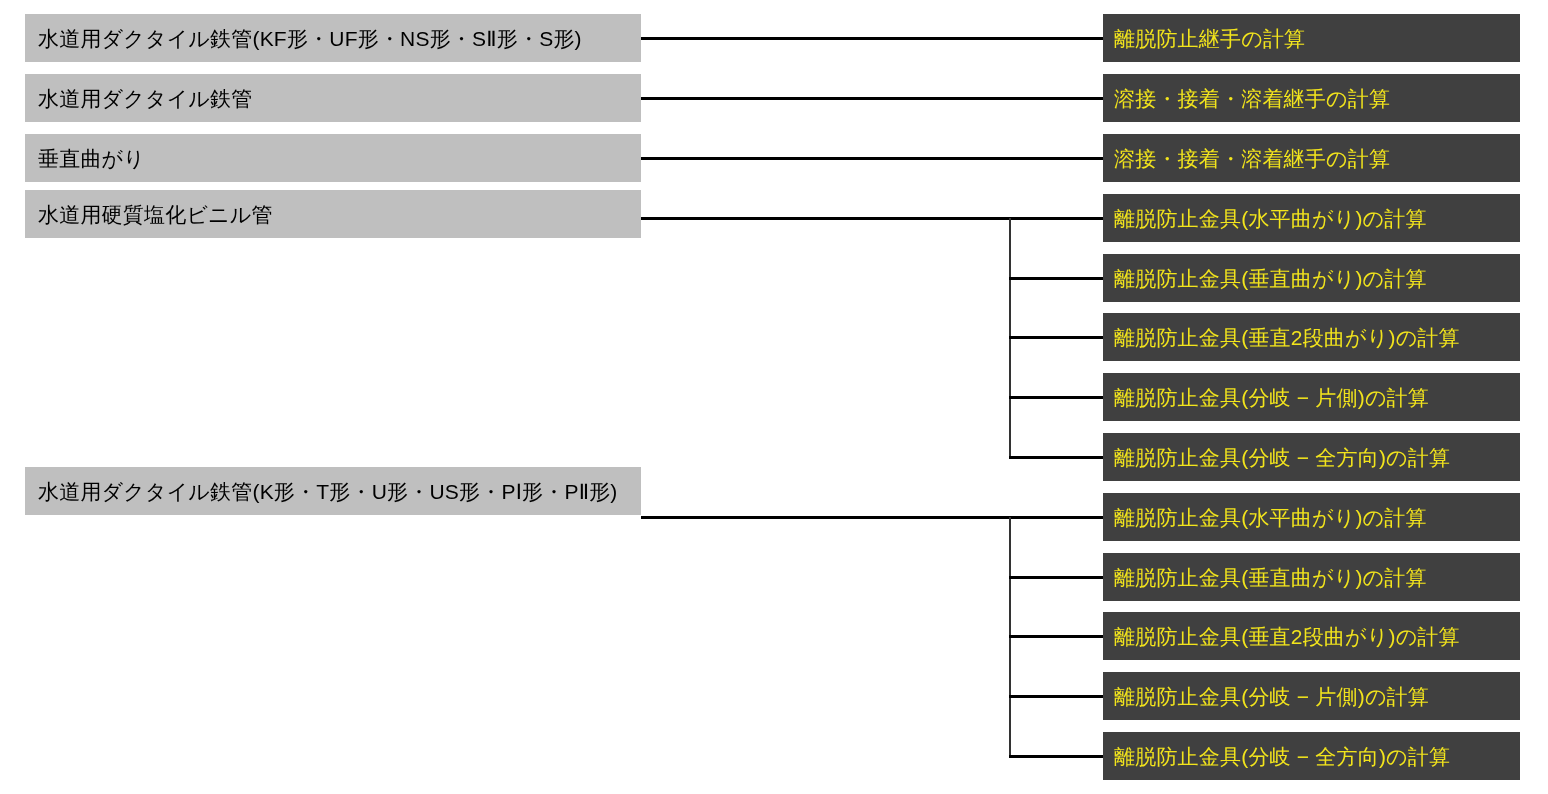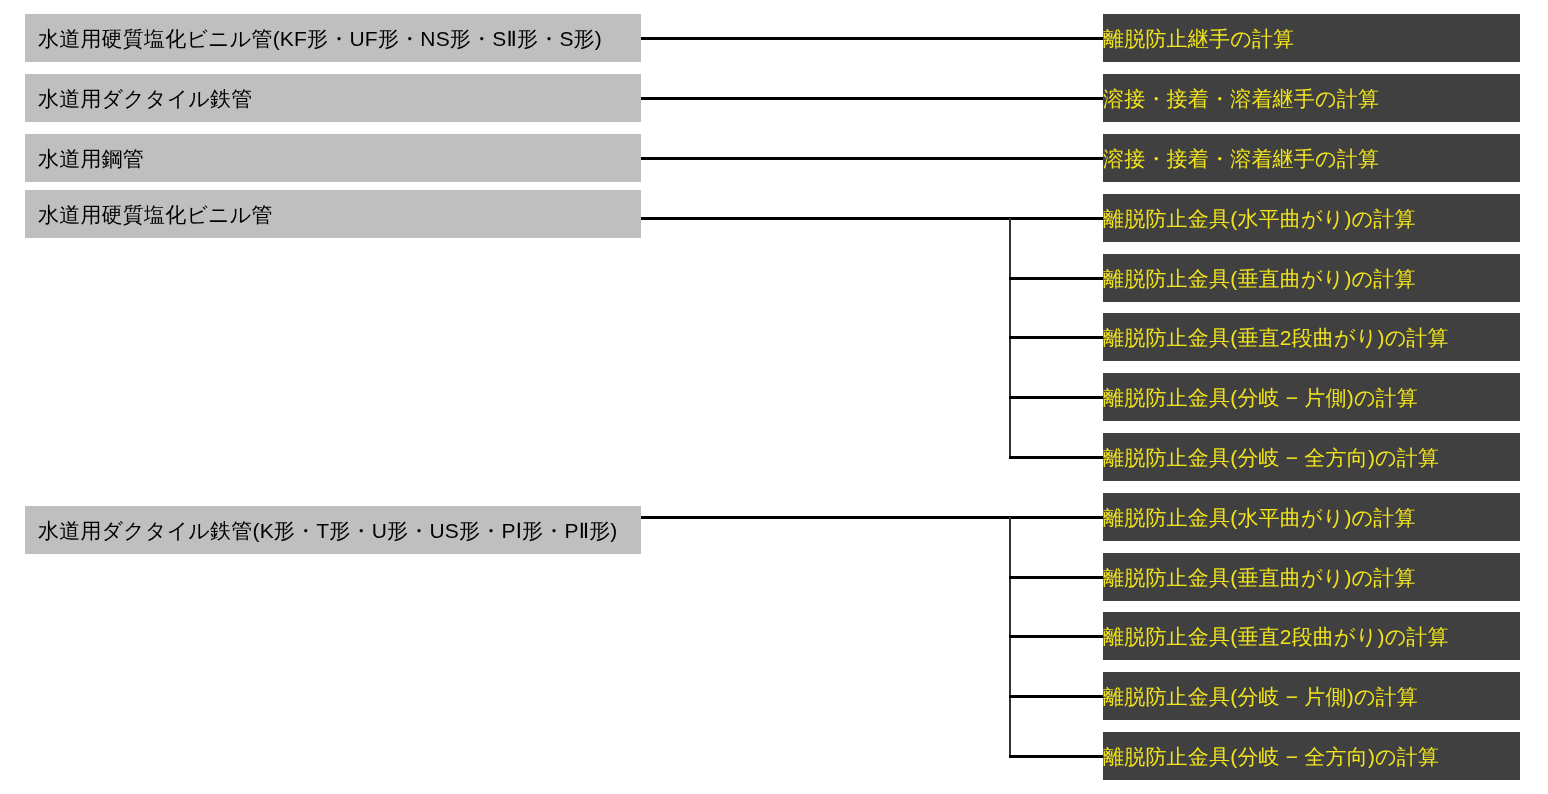--- a/index.html
+++ b/index.html
@@ -13,21 +13,21 @@
     background:#BFBFBF;color:#000000;
     display:flex;align-items:center;
     padding-left:13px;box-sizing:border-box;
     font-size:21px;line-height:1;letter-spacing:0.2px;
     white-space:nowrap;
   }
   .dst-box{
     position:absolute;left:1103px;width:417px;height:48px;
     background:#404040;color:#F2E41C;
     display:flex;align-items:center;
-    box-sizing:border-box;
+    padding-left:11px;box-sizing:border-box;
     font-size:21px;line-height:1;letter-spacing:0.2px;
     white-space:nowrap;
   }
   .hline{position:absolute;left:641px;width:462px;height:3px;background:#000000;}
   .bline{position:absolute;left:1009px;width:94px;height:3px;background:#000000;}
   .vline{position:absolute;left:1009px;width:2px;background:#333333;}
 </style>
 </head>
 <body>
 
@@ -44,25 +44,25 @@
 
   <div class="bline" style="top:277px"></div>
   <div class="bline" style="top:336px"></div>
   <div class="bline" style="top:396px"></div>
   <div class="bline" style="top:456px"></div>
   <div class="bline" style="top:576px"></div>
   <div class="bline" style="top:635px"></div>
   <div class="bline" style="top:695px"></div>
   <div class="bline" style="top:755px"></div>
 
-  <div class="src-box" style="top:14px">水道用硬質塩化ビニル管(KF形・UF形・NS形・SⅡ形・S形)</div>
+  <div class="src-box" style="top:14px">水道用ダクタイル鉄管(KF形・UF形・NS形・SⅡ形・S形)</div>
   <div class="src-box" style="top:74px">水道用ダクタイル鉄管</div>
-  <div class="src-box" style="top:134px">水道用鋼管</div>
+  <div class="src-box" style="top:134px">垂直曲がり</div>
   <div class="src-box" style="top:190px">水道用硬質塩化ビニル管</div>
-  <div class="src-box" style="top:506px">水道用ダクタイル鉄管(K形・T形・U形・US形・PⅠ形・PⅡ形)</div>
+  <div class="src-box" style="top:467px">水道用ダクタイル鉄管(K形・T形・U形・US形・PⅠ形・PⅡ形)</div>
 
   <div class="dst-box" style="top:14px">離脱防止継手の計算</div>
   <div class="dst-box" style="top:74px">溶接・接着・溶着継手の計算</div>
   <div class="dst-box" style="top:134px">溶接・接着・溶着継手の計算</div>
 
   <div class="dst-box" style="top:194px">離脱防止金具(水平曲がり)の計算</div>
   <div class="dst-box" style="top:254px">離脱防止金具(垂直曲がり)の計算</div>
   <div class="dst-box" style="top:313px">離脱防止金具(垂直2段曲がり)の計算</div>
   <div class="dst-box" style="top:373px">離脱防止金具(分岐 − 片側)の計算</div>
   <div class="dst-box" style="top:433px">離脱防止金具(分岐 − 全方向)の計算</div>

